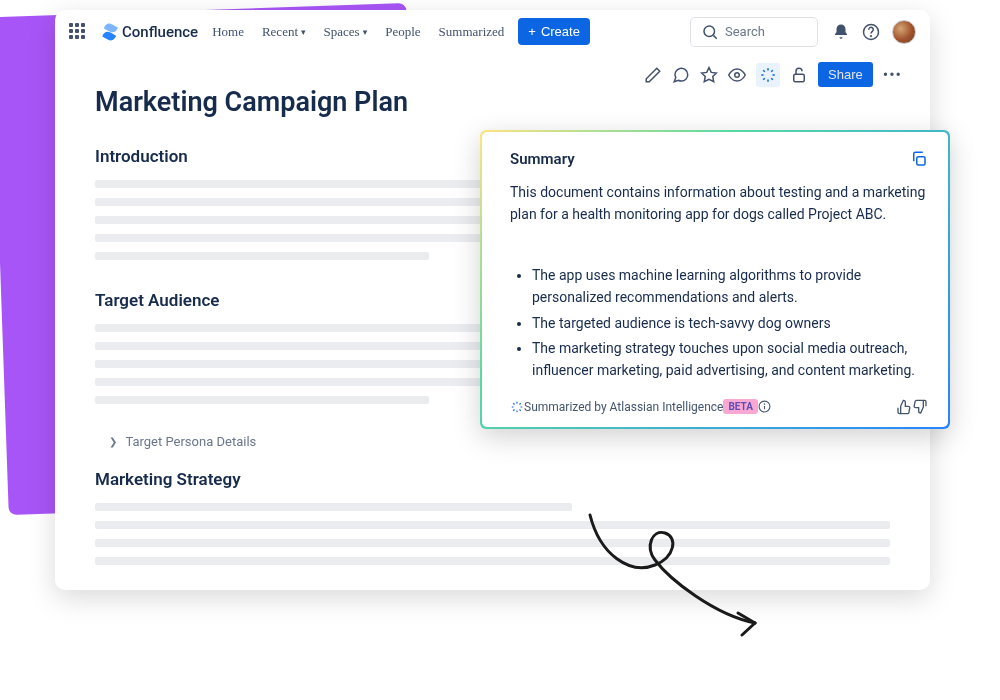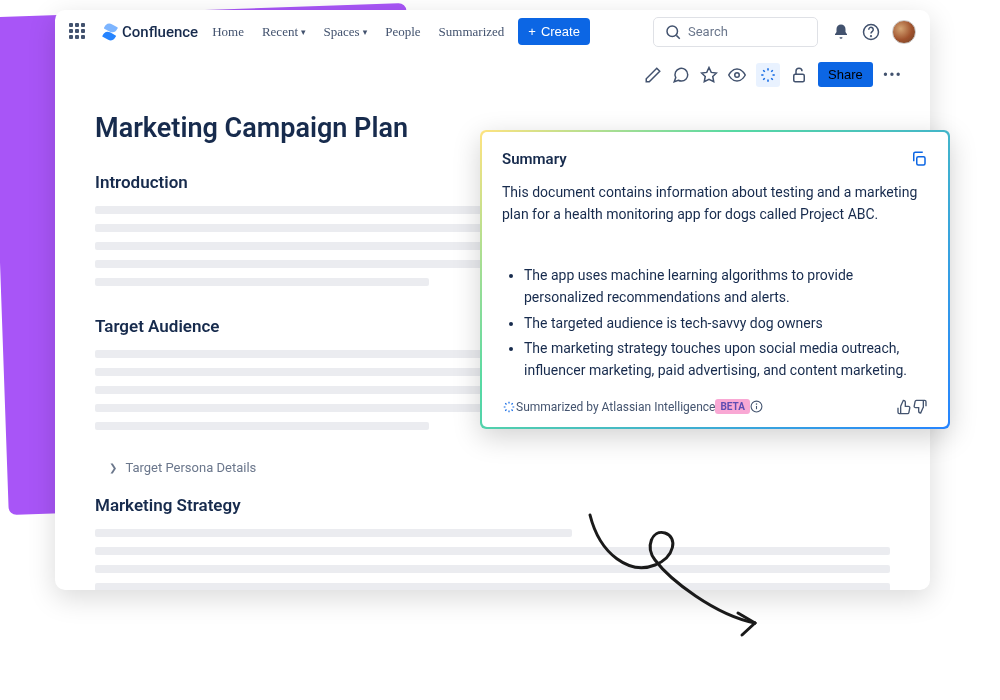--- a/index.html
+++ b/index.html
@@ -60,21 +60,21 @@
   .chev { font-size: 9px; color: #42526E; }
   .create-btn {
     background: #0C66E4; color: #fff; border: none; border-radius: 4px;
     padding: 6px 10px; font-size: 13px; font-weight: 500; display: flex; align-items: center; gap: 5px;
     cursor: pointer;
   }
   .spacer { flex: 1; }
   .search {
     display: flex; align-items: center; gap: 6px;
     border: 1px solid #DFE1E6; border-radius: 5px; padding: 5px 10px;
-    width: 165px; color: #6B778C; font-size: 13px;
+    width: 128px; color: #6B778C; font-size: 13px;
   }
   .topbar-icons { display: flex; gap: 12px; align-items: center; }
   .ticon { width: 18px; height: 18px; color: #42526E; cursor: pointer; }
   .avatar {
     width: 24px; height: 24px; border-radius: 50%;
     background: radial-gradient(circle at 35% 35%, #D4A574 0%, #A0522D 55%, #6B4226 100%);
     border: 1px solid #ccc;
   }
   .page {
     padding: 30px 40px 20px 40px;
@@ -84,26 +84,26 @@
     position: absolute;
     right: 28px;
     top: 8px;
     display: flex;
     align-items: center;
     gap: 10px;
   }
   .tbtn { width: 18px; height: 18px; color: #42526E; cursor: pointer; }
   .tbtn.active { background: #E9F2FF; border-radius: 3px; padding: 3px; width: 24px; height: 24px; color: #0C66E4; box-sizing: border-box;}
   .share-btn {
-    background: #0C66E4; color: #000000; border: none; border-radius: 3px;
+    background: #0C66E4; color: #e5e5e5; border: none; border-radius: 3px;
     padding: 5px 10px; font-size: 13px; font-weight: 500; cursor: pointer;
   }
   .more { color: #42526E; font-size: 16px; cursor: pointer; letter-spacing: 1px;}
   h1 {
-    font-size: 27px; color: #172B4D; font-weight: 600; margin-bottom: 28px; margin-top: 28px;
+    font-size: 27px; color: #172B4D; font-weight: 600; margin-bottom: 28px; margin-top: 2px;
   }
   h2 {
     font-size: 17px; color: #172B4D; font-weight: 600; margin-bottom: 14px;
   }
   .skel-lines { margin-bottom: 30px; }
   .skel {
     height: 8px;
     background: #EBECF0;
     border-radius: 2px;
     margin-bottom: 10px;
@@ -125,21 +125,21 @@
     background: #fff;
     border-radius: 6px;
     z-index: 3;
     padding: 2px;
     background: linear-gradient(135deg, #FFE380 0%, #57D9A3 33%, #2684FF 100%);
     box-shadow: 0 8px 28px rgba(0,0,0,0.18);
   }
   .summary-inner {
     background: #fff;
     border-radius: 5px;
-    padding: 18px 20px 12px 20px;
+    padding: 18px 20px 12px 28px;
     font-size: 14px;
     color: #172B4D;
   }
   .summary-head {
     display: flex; justify-content: space-between; align-items: center;
     margin-bottom: 14px;
   }
   .summary-head h3 { font-size: 15px; font-weight: 600; color: #172B4D;}
   .copy-icon { color: #0C66E4; width: 18px; height: 18px; cursor: pointer; }
   .summary-inner p { line-height: 1.55; }

